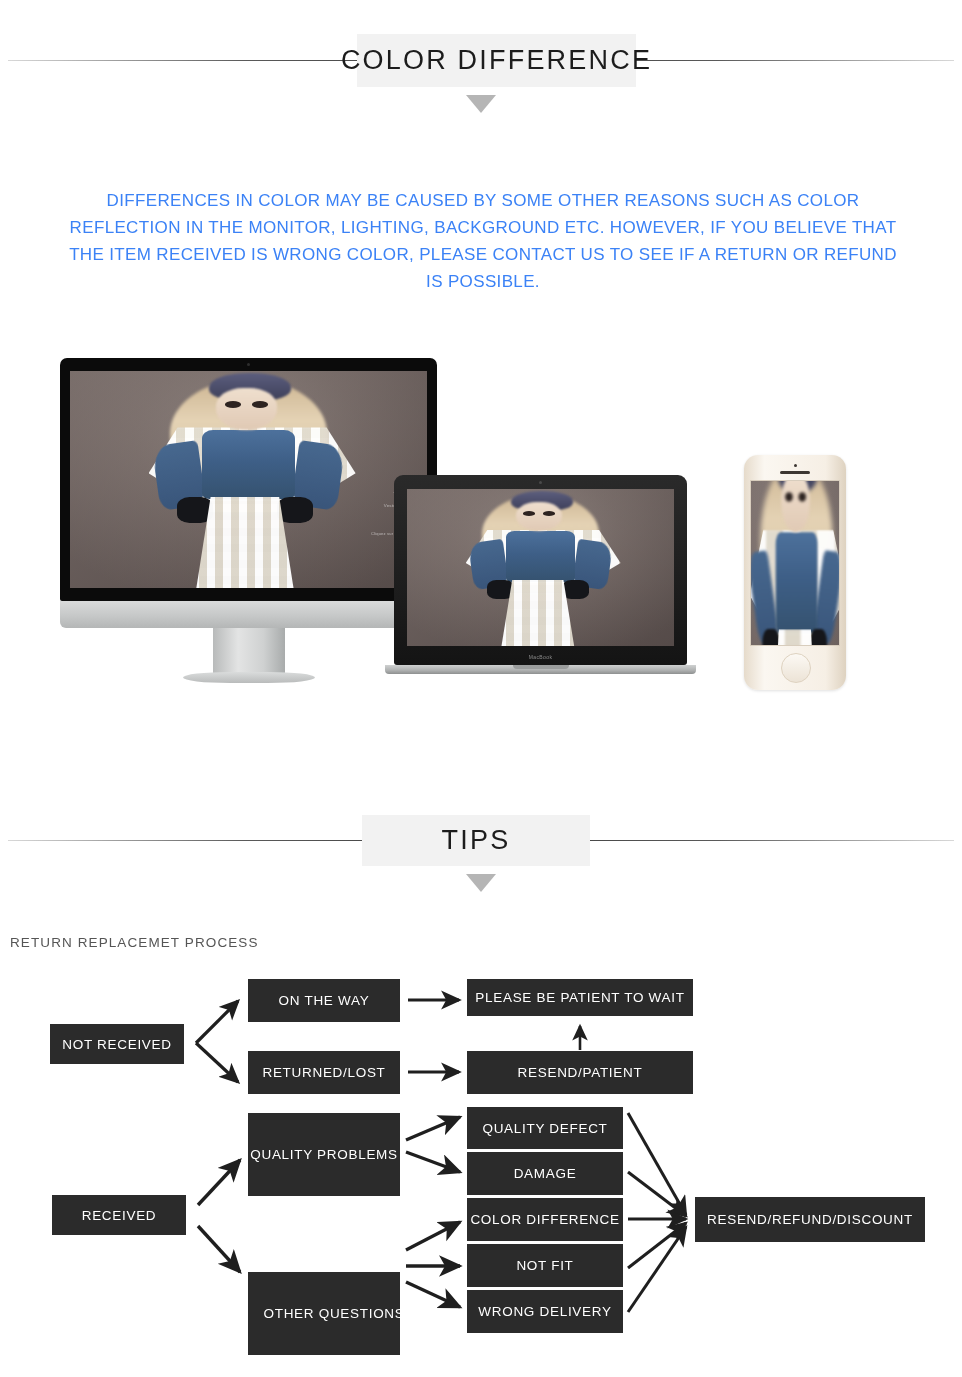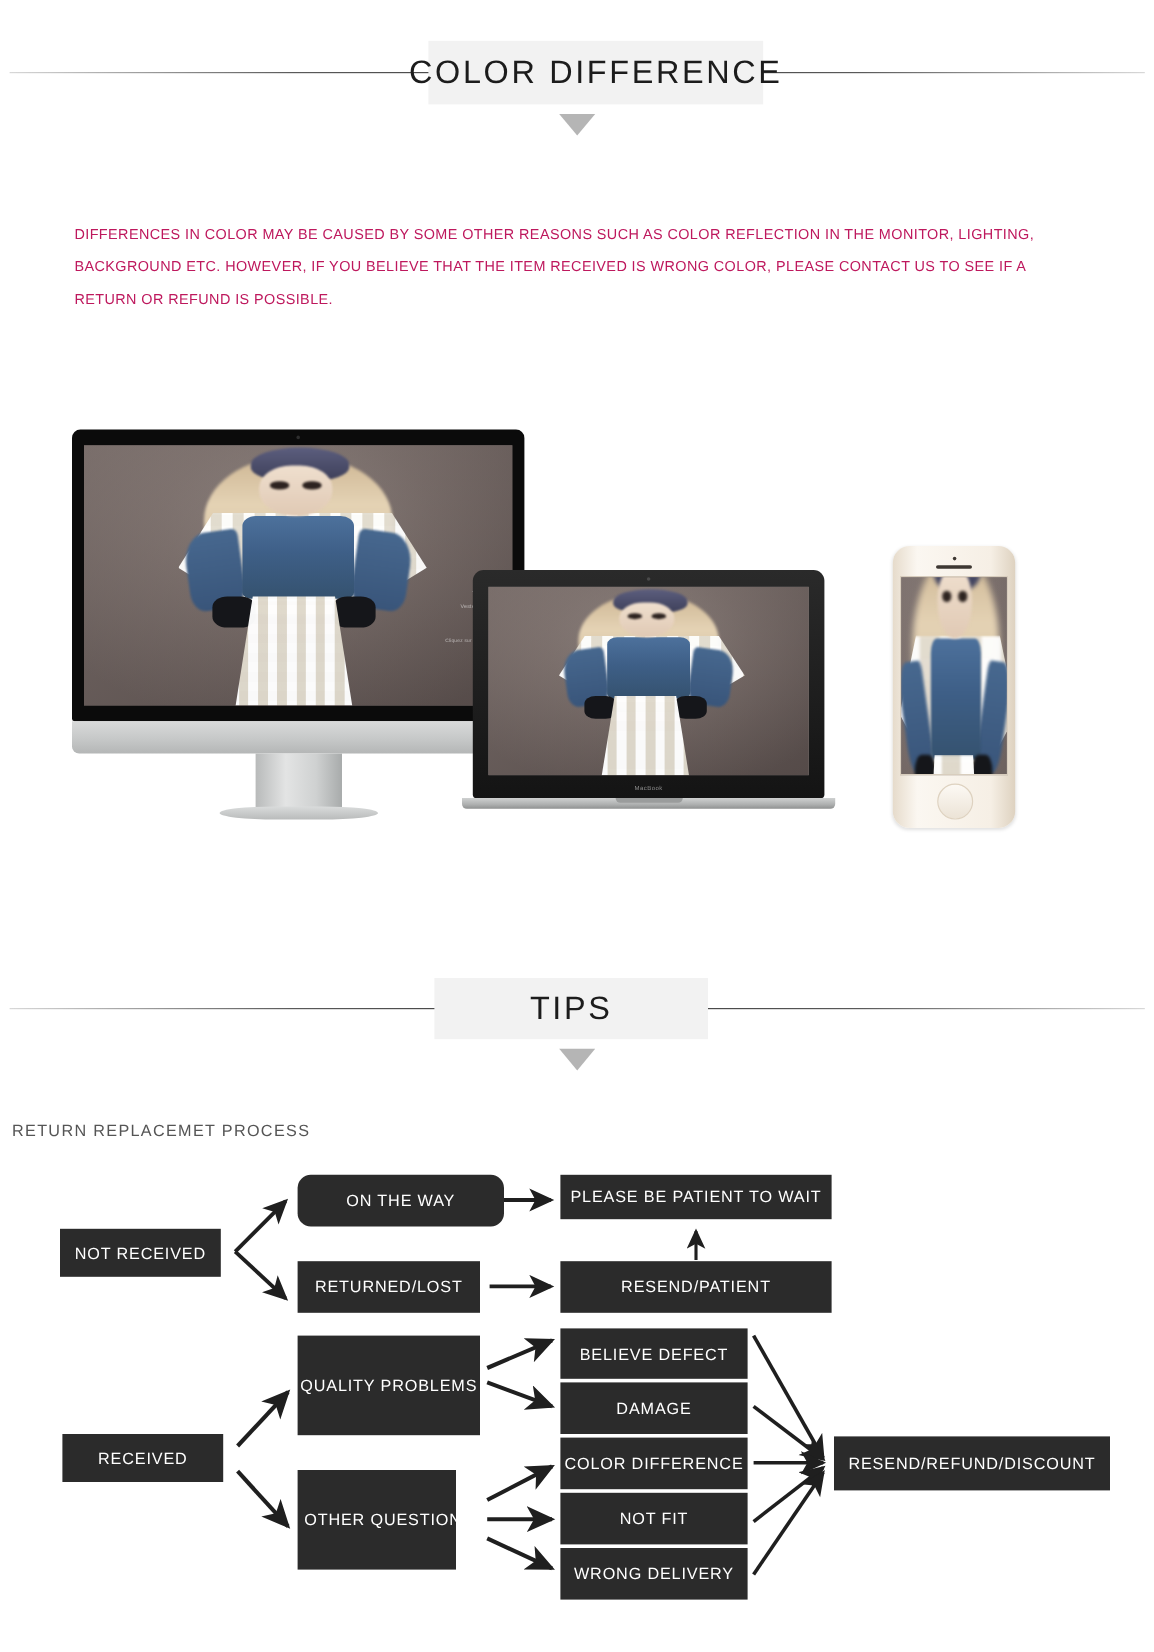--- a/index.html
+++ b/index.html
@@ -51,24 +51,25 @@
     border-right: 15px solid transparent;
     border-top: 18px solid #b5b5b5;
   }
 
   
   .body-copy {
     position: absolute;
     left: 62px;
     top: 170px;
     width: 842px;
-    font-size: 12px;
+    font-size: 17px;
     line-height: 27px;
     letter-spacing: 0.35px;
-    color: #be185d;
+    color: #3b82f6;
+    text-align: center;
   }
 
   
   .mockup-stage {
     position: absolute;
     left: 0;
     top: 300px;
     width: 962px;
     height: 420px;
     background: #ffffff;
@@ -562,30 +563,30 @@
 
       <path d="M628,1113 L686,1215"></path>
       <path d="M628,1172 L686,1216"></path>
       <path d="M628,1219 L686,1219"></path>
       <path d="M628,1268 L686,1223"></path>
       <path d="M628,1312 L686,1227"></path>
     </g>
   </svg>
 
   <div class="fbox" style="left:50px; top:1024px; width:134px; height:40px;">NOT RECEIVED</div>
-  <div class="fbox" style="left:248px; top:979px; width:172px; height:43px;border-radius:11px;">ON THE WAY</div>
+  <div class="fbox" style="left:248px; top:979px; width:152px; height:43px;">ON THE WAY</div>
   <div class="fbox" style="left:248px; top:1051px; width:152px; height:43px;">RETURNED/LOST</div>
   <div class="fbox" style="left:467px; top:979px; width:226px; height:37px;">PLEASE BE PATIENT TO WAIT</div>
   <div class="fbox" style="left:467px; top:1051px; width:226px; height:43px;">RESEND/PATIENT</div>
 
   <div class="fbox" style="left:248px; top:1113px; width:152px; height:83px;">QUALITY PROBLEMS</div>
   <div class="fbox" style="left:52px; top:1195px; width:134px; height:40px;">RECEIVED</div>
-  <div class="fbox" style="left:248px; top:1225px; width:132px; height:83px;padding-left:20px;">OTHER QUESTIONS</div>
-
-  <div class="fbox" style="left:467px; top:1107px; width:156px; height:42px;">BELIEVE DEFECT</div>
+  <div class="fbox" style="left:248px; top:1272px; width:152px; height:83px;padding-left:20px;">OTHER QUESTIONS</div>
+
+  <div class="fbox" style="left:467px; top:1107px; width:156px; height:42px;">QUALITY DEFECT</div>
   <div class="fbox" style="left:467px; top:1152px; width:156px; height:43px;text-align:right;">DAMAGE</div>
   <div class="fbox" style="left:467px; top:1198px; width:156px; height:43px;">COLOR DIFFERENCE</div>
   <div class="fbox" style="left:467px; top:1244px; width:156px; height:43px;">NOT FIT</div>
   <div class="fbox" style="left:467px; top:1290px; width:156px; height:43px;">WRONG DELIVERY</div>
 
   <div class="fbox" style="left:695px; top:1197px; width:230px; height:45px;">RESEND/REFUND/DISCOUNT</div>
 
 </div>
 
 </body></html>

